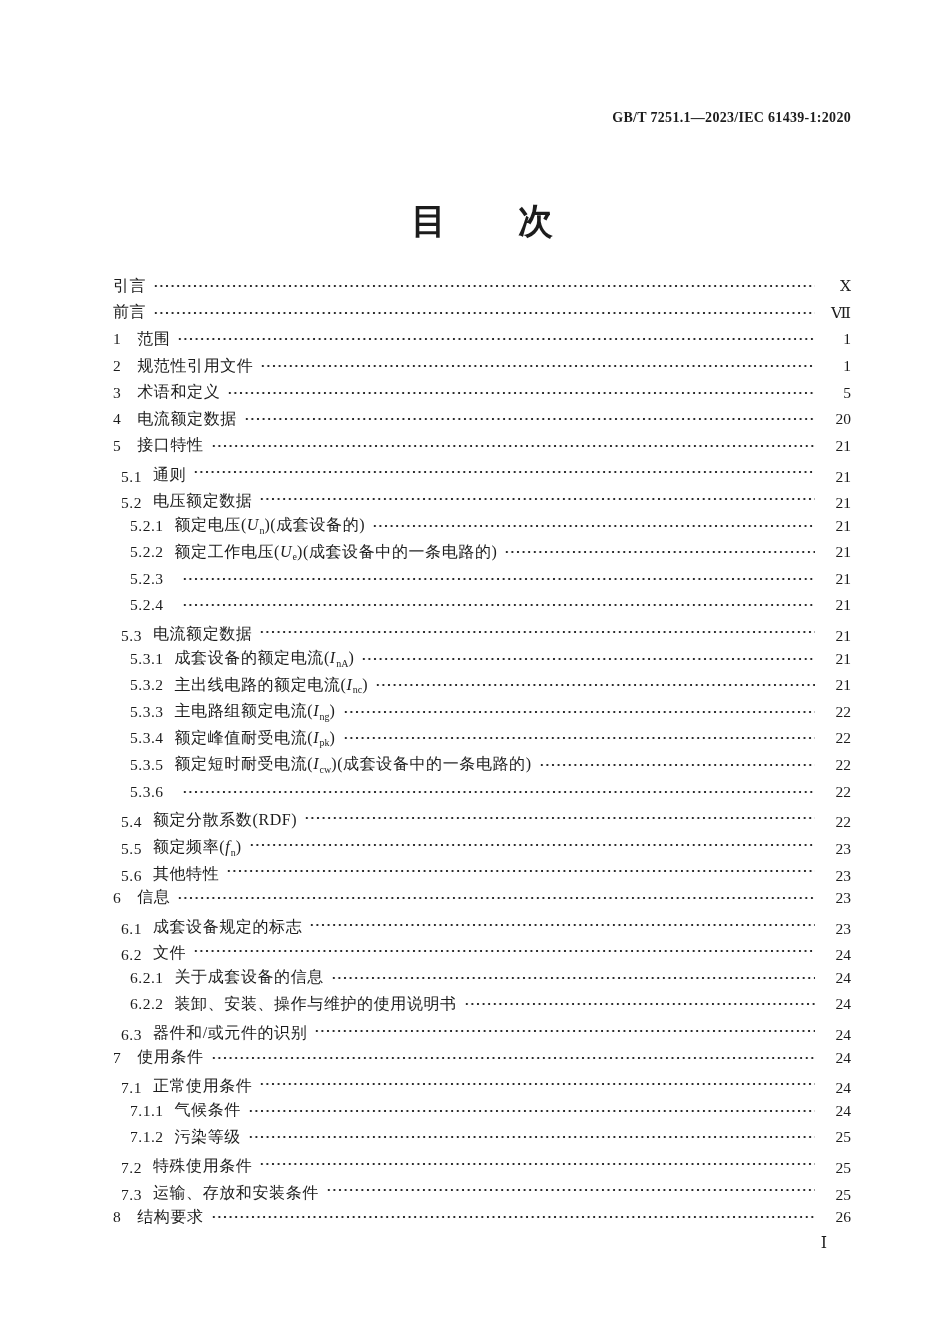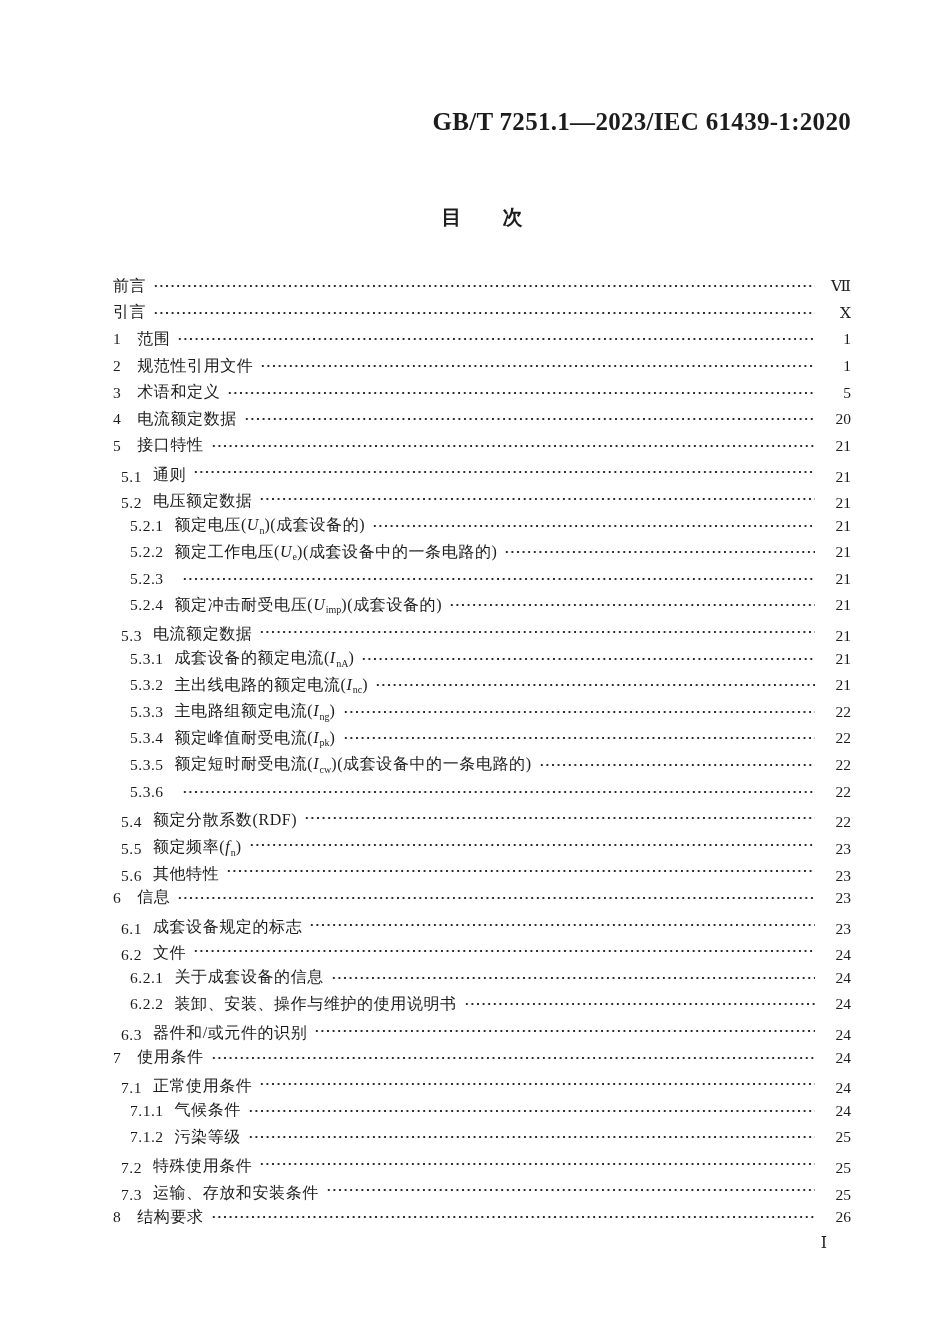--- a/index.html
+++ b/index.html
@@ -1,21 +1,21 @@
 <!DOCTYPE html>
 <html><head>
 <meta charset="utf-8">
 <style>
   html,body{margin:0;padding:0;background:#fff;}
   .page{position:relative;width:950px;height:1344px;background:#ffffff;overflow:hidden;
         font-family:"Liberation Serif","DejaVu Serif",serif;color:#1c1c1c;}
   .doc-header{position:absolute;top:108px;left:113px;right:99px;text-align:right;}
-  .doc-code{font-weight:bold;font-size:25px;letter-spacing:0.3px;white-space:nowrap;}
-  .doc-title{position:absolute;top:186px;left:113px;right:99px;margin:18px;text-align:center;
-             font-size:20px;font-weight:bold;}
+  .doc-code{font-weight:bold;font-size:14px;letter-spacing:0.3px;white-space:nowrap;}
+  .doc-title{position:absolute;top:186px;left:113px;right:99px;margin:12px;text-align:center;
+             font-size:35px;font-weight:bold;}
   .title-text{letter-spacing:2.05em;margin-right:-2.05em;}
   .toc{position:absolute;top:273px;left:113px;right:99px;}
   .row{display:flex;align-items:center;height:26.6px;font-size:16px;white-space:nowrap;}
   .lvl1{padding-left:8px;align-items:flex-end;}
   .lvl2{padding-left:17px;}
   .num{font-size:15.5px;margin-right:16px;letter-spacing:0.5px;}
   .lvl1 .num,.lvl2 .num{margin-right:11px;}
   .ttl{letter-spacing:0.6px;}
   .v{font-style:italic;font-family:"Liberation Serif","DejaVu Serif",serif;letter-spacing:0;}
   .s{font-size:10px;vertical-align:-3.5px;letter-spacing:0;margin-left:1px;}
@@ -35,28 +35,28 @@
   <header class="doc-header">
     <span class="doc-code">GB/T 7251.1—2023/IEC 61439-1:2020</span>
   </header>
 
   <h1 class="doc-title">
     <span class="title-text">目次</span>
   </h1>
 
   <main class="toc">
       <div class="row lvl0">
+        <span class="ttl"><span>引言</span></span>
+        <span class="leader"></span>
+        <span class="pg">Ⅹ</span>
+      </div>
+      <div class="row lvl0">
         <span class="ttl"><span>前言</span></span>
         <span class="leader"></span>
         <span class="pg">Ⅶ</span>
-      </div>
-      <div class="row lvl0">
-        <span class="ttl"><span>引言</span></span>
-        <span class="leader"></span>
-        <span class="pg">Ⅹ</span>
       </div>
       <div class="row lvl0">
         <span class="num">1</span>
         <span class="ttl"><span>范围</span></span>
         <span class="leader"></span>
         <span class="pg">1</span>
       </div>
       <div class="row lvl0">
         <span class="num">2</span>
         <span class="ttl"><span>规范性引用文件</span></span>
@@ -105,21 +105,20 @@
         <span class="leader"></span>
         <span class="pg">21</span>
       </div>
       <div class="row lvl2">
         <span class="num">5.2.3</span>
         <span class="leader"></span>
         <span class="pg">21</span>
       </div>
       <div class="row lvl2">
         <span class="num">5.2.4</span>
-        <span class="ttl"><span>额定冲击耐受电压(</span><span class="v">U</span><span class="s">imp</span><span>)(成套设备的)</span></span>
         <span class="leader"></span>
         <span class="pg">21</span>
       </div>
       <div class="row lvl1">
         <span class="num">5.3</span>
         <span class="ttl"><span>电流额定数据</span></span>
         <span class="leader"></span>
         <span class="pg">21</span>
       </div>
       <div class="row lvl2">

